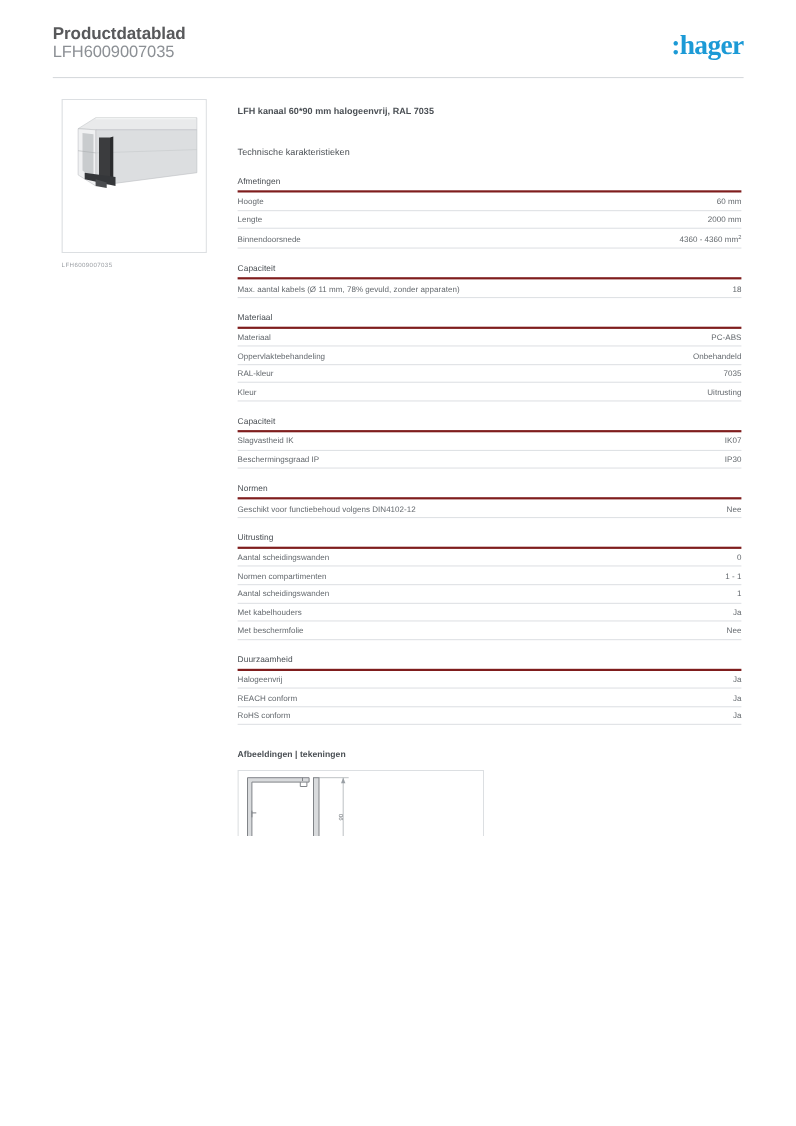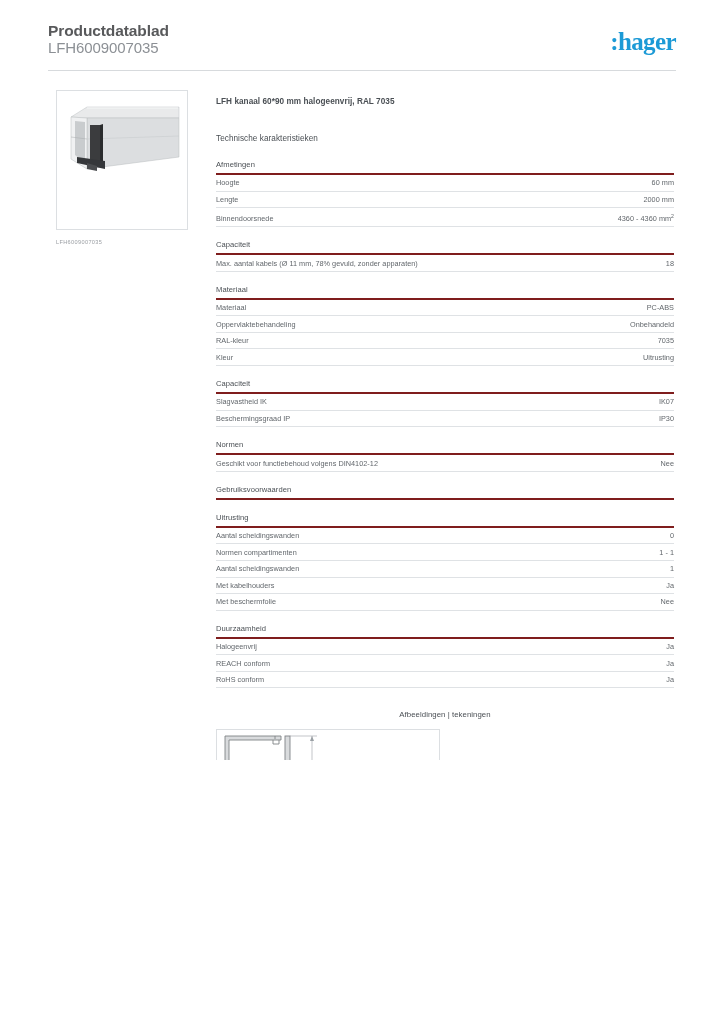--- a/index.html
+++ b/index.html
@@ -146,25 +146,24 @@
     letter-spacing: 0.02px;
     white-space: nowrap;
     padding-left: 10px;
   }
   .spec-value sup { font-size: 5.2px; vertical-align: super; }
 
   
   .drawing-section { margin-top: 22px; }
   .drawing-title {
     font-size: 7.8px;
-    font-weight: normal;
+    font-weight: bold;
     color: #4a4f54;
     margin-bottom: 10px;
     letter-spacing: 0.05px;
-    text-align: center;
   }
   .drawing-box {
     width: 224px;
     height: 222px;
     border: 1px solid #dcdfe2;
     box-sizing: border-box;
     background: #ffffff;
     position: relative;
   }
   .drawing-box svg { display: block; }
@@ -305,21 +304,20 @@
           </div>
         </div>
         <div class="spec-group">
           <div class="spec-group-title">Normen</div>
           <div class="spec-row">
             <div class="spec-label">Geschikt voor functiebehoud volgens DIN4102-12</div>
             <div class="spec-value">Nee</div>
           </div>
         </div>
         <div class="spec-group">
-          <div class="spec-group-title">Gebruiksvoorwaarden</div>
         </div>
         <div class="spec-group">
           <div class="spec-group-title">Uitrusting</div>
           <div class="spec-row">
             <div class="spec-label">Aantal scheidingswanden</div>
             <div class="spec-value">0</div>
           </div>
           <div class="spec-row">
             <div class="spec-label">Normen compartimenten</div>
             <div class="spec-value">1 - 1</div>

